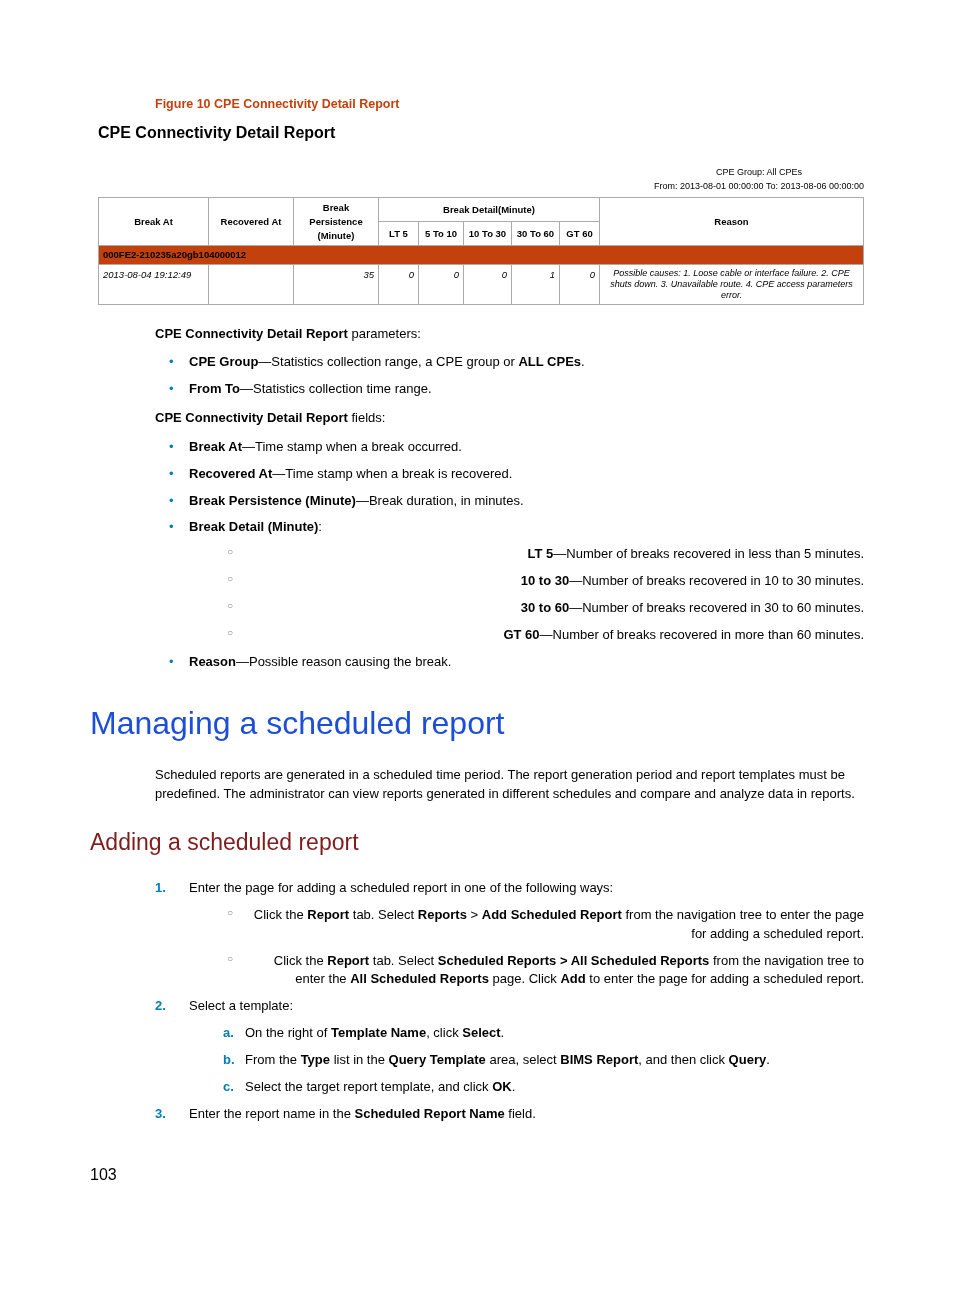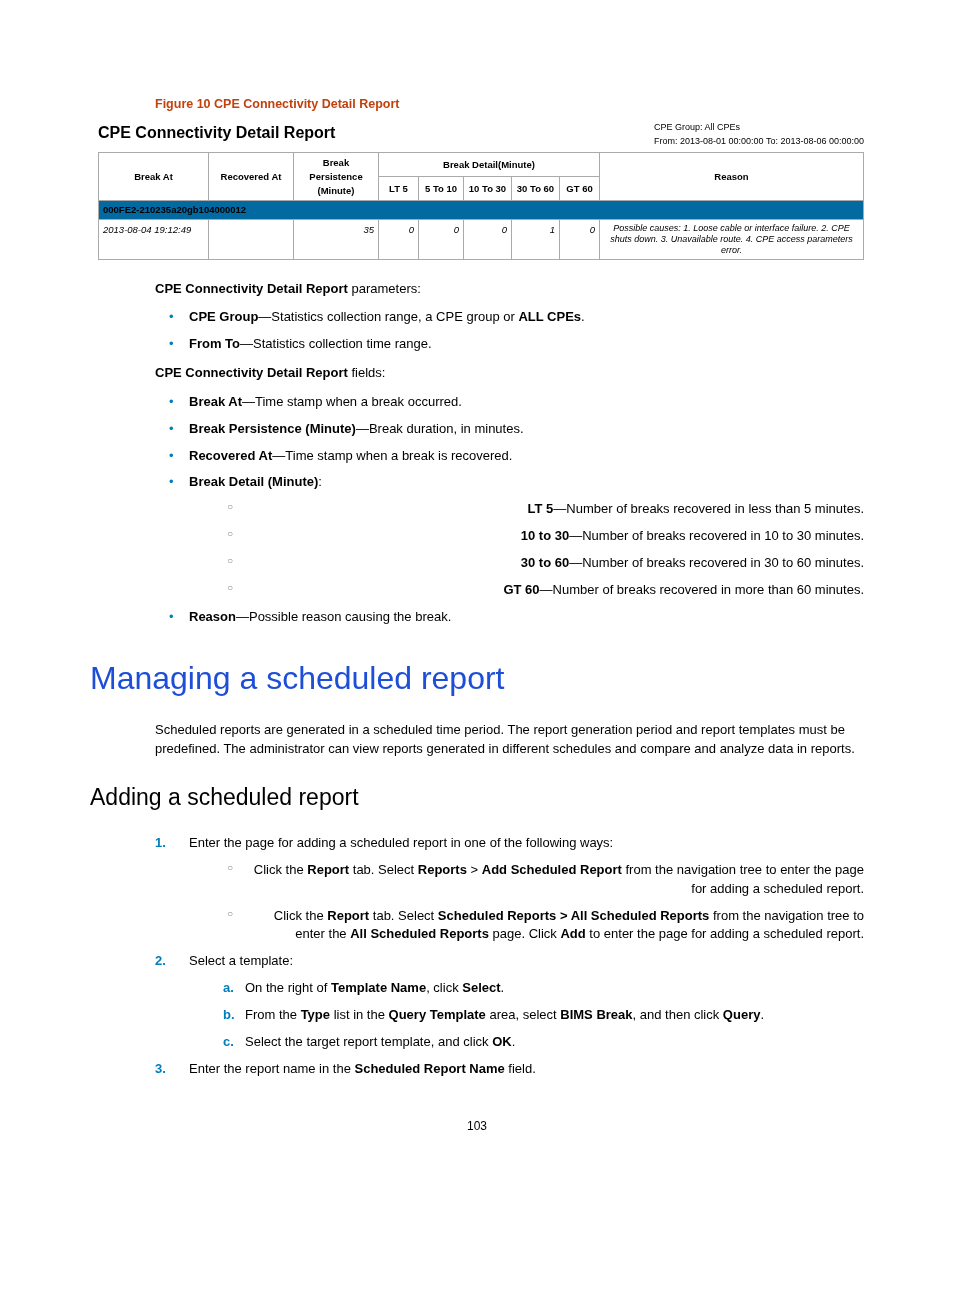--- a/index.html
+++ b/index.html
@@ -27,22 +27,23 @@
     justify-content: space-between;
     align-items: flex-start;
     margin-bottom: 4px;
   }
   .report-title {
     font-weight: bold;
     font-size: 16px;
   }
   .report-meta {
     font-size: 9px;
-    text-align: left;
+    text-align: center;
     line-height: 1.5;
+    margin-top: 45px;
   }
   table.report {
     border-collapse: collapse;
     width: 100%;
     font-size: 9.5px;
     border: 1px solid #aaa;
     table-layout: fixed;
   }
   table.report th {
     border: 1px solid #aaa;
@@ -51,21 +52,21 @@
     text-align: center;
     background: #fff;
   }
   table.report td {
     border-right: 1px solid #aaa;
     padding: 3px 4px;
     text-align: center;
     vertical-align: top;
   }
   table.report tr.grouprow td {
-    background: #0369a1;
+    background: #c2410c;
     font-weight: bold;
     text-align: left;
     border: 1px solid #aaa;
     padding: 2px 4px;
   }
   table.report tr.datarow td {
     border-bottom: 1px solid #aaa;
     font-style: italic;
   }
   table.report td.left { text-align: left; }
@@ -157,26 +158,26 @@
     font-family: Arial, sans-serif;
     font-weight: 300;
     font-size: 32px;
     color: #1d4ed8;
     margin: 28px 0 10px 0;
   }
   h2.subsection {
     font-family: Arial, sans-serif;
     font-weight: 300;
     font-size: 23px;
-    color: #000000;
+    color: #7f1d1d;
     margin: 22px 0 8px 0;
   }
   .page-num {
-    text-align: center;
-    font-size: 12px;
+    text-align: left;
+    font-size: 16px;
     margin-top: 40px;
   }
   b { font-weight: bold; }
 </style>
 </head>
 <body>
 
 <div class="figure-caption">Figure 10 CPE Connectivity Detail Report</div>
 
 <div class="report-box">
@@ -246,22 +247,22 @@
     <li>
       <b>From To</b><span>—Statistics collection time range.</span>
     </li>
   </ul>
 
   <div class="para">
     <b>CPE Connectivity Detail Report</b><span> fields:</span>
   </div>
   <ul class="bullet">
     <li><b>Break At</b><span>—Time stamp when a break occurred.</span></li>
+    <li><b>Recovered At</b><span>—Time stamp when a break is recovered.</span></li>
     <li><b>Break Persistence (Minute)</b><span>—Break duration, in minutes.</span></li>
-    <li><b>Recovered At</b><span>—Time stamp when a break is recovered.</span></li>
     <li><b>Break Detail (Minute)</b><span>:</span>
       <ul class="circ">
         <li><b>LT 5</b><span>—Number of breaks recovered in less than 5 minutes.</span></li>
         <li><b>10 to 30</b><span>—Number of breaks recovered in 10 to 30 minutes.</span></li>
         <li><b>30 to 60</b><span>—Number of breaks recovered in 30 to 60 minutes.</span></li>
         <li><b>GT 60</b><span>—Number of breaks recovered in more than 60 minutes.</span></li>
       </ul>
     </li>
     <li><b>Reason</b><span>—Possible reason causing the break.</span></li>
   </ul>
@@ -288,21 +289,21 @@
         </li>
       </ul>
     </li>
     <li>
       <span>Select a template:</span>
       <ol class="alpha">
         <li>
           <span>On the right of </span><b>Template Name</b><span>, click </span><b>Select</b><span>.</span>
         </li>
         <li>
-          <span>From the </span><b>Type</b><span> list in the </span><b>Query Template</b><span> area, select </span><b>BIMS Break</b><span>, and then click </span><b>Query</b><span>.</span>
+          <span>From the </span><b>Type</b><span> list in the </span><b>Query Template</b><span> area, select </span><b>BIMS Report</b><span>, and then click </span><b>Query</b><span>.</span>
         </li>
         <li>
           <span>Select the target report template, and click </span><b>OK</b><span>.</span>
         </li>
       </ol>
     </li>
     <li>
       <span>Enter the report name in the </span><b>Scheduled Report Name</b><span> field.</span>
     </li>
   </ol>

